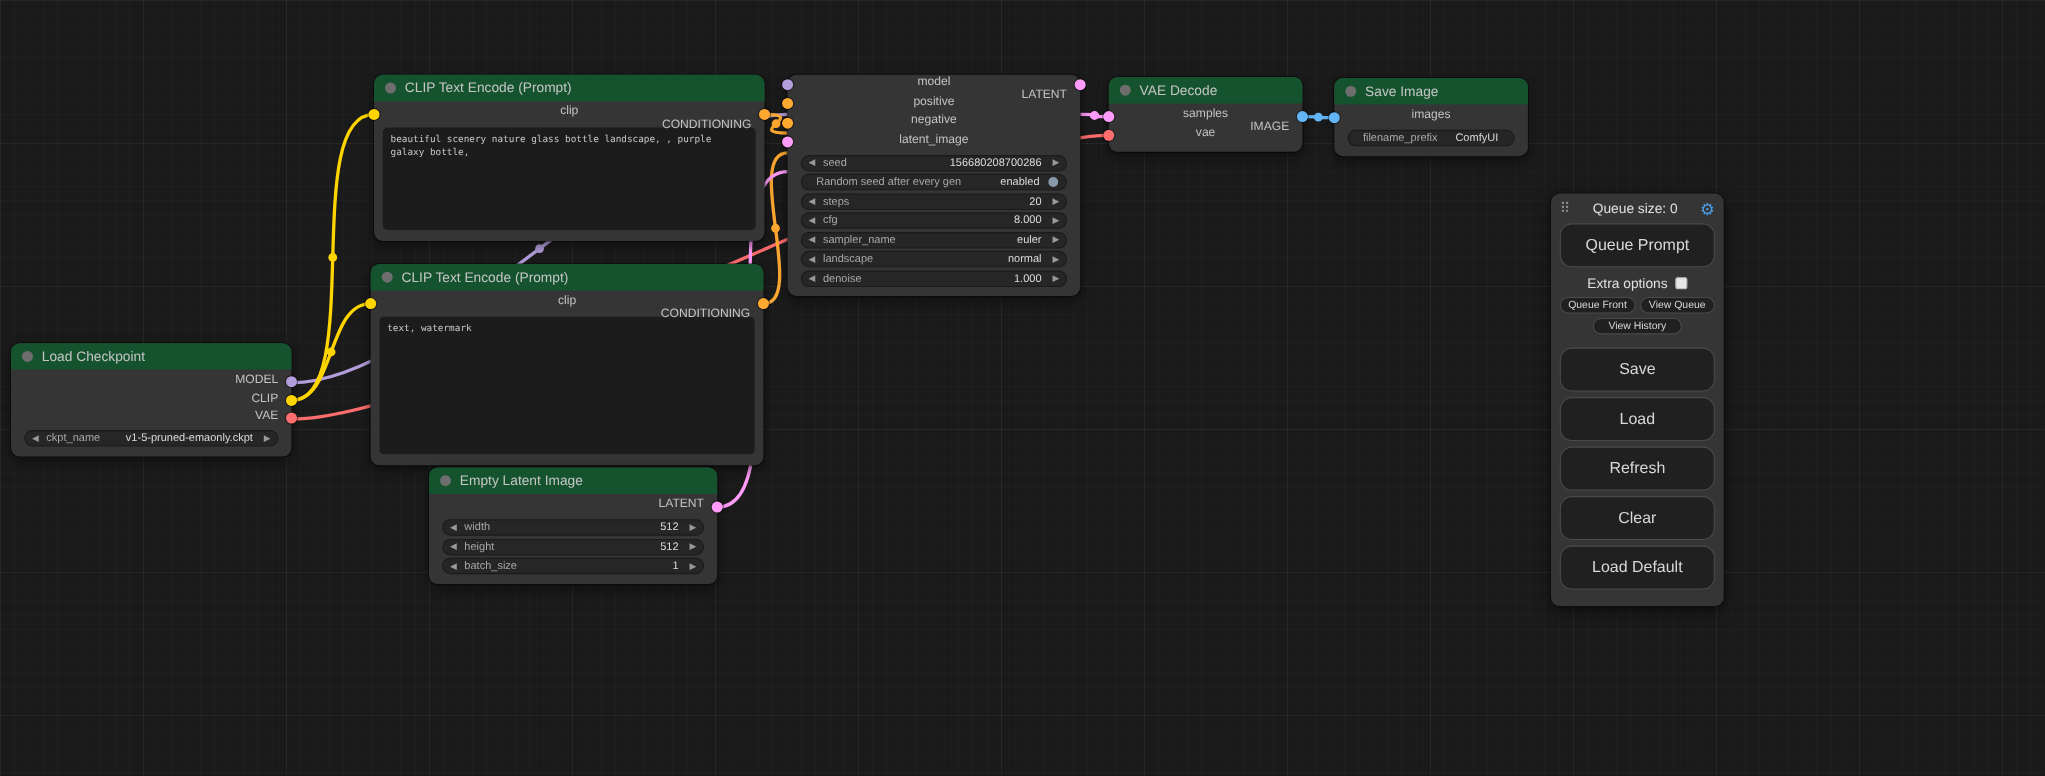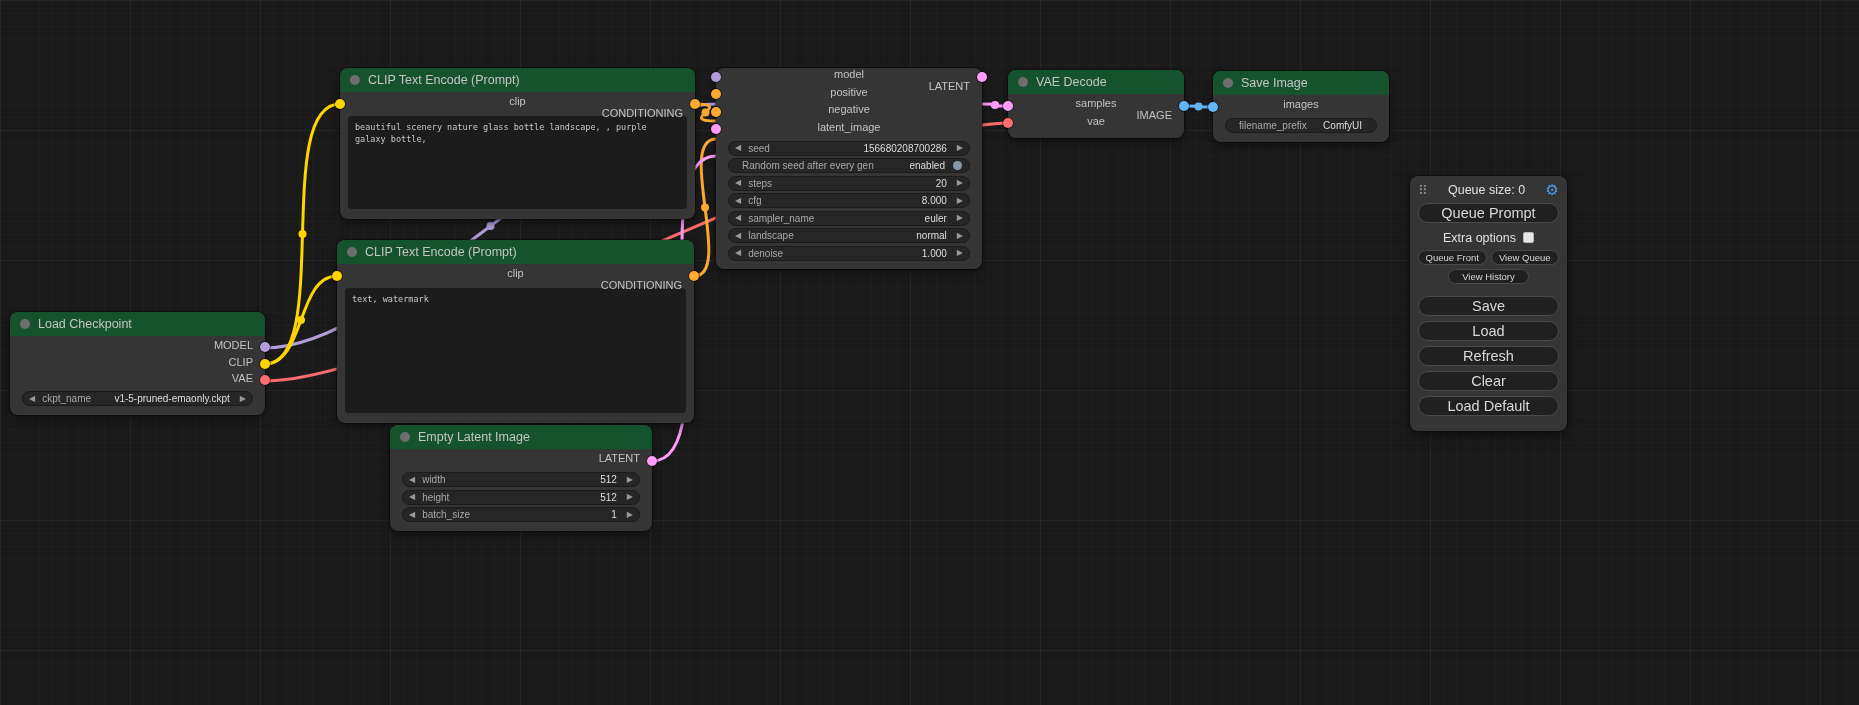--- a/index.html
+++ b/index.html
@@ -44,21 +44,21 @@
     overflow:hidden;white-space:pre-wrap;word-break:break-word;box-sizing:border-box;}
   
   .menu-panel{position:absolute;left:1410px;top:176px;width:157px;background:#353535;border-radius:8px;
     box-shadow:0 4px 14px rgba(0,0,0,.55), 0 0 0 1px rgba(0,0,0,.3);
     padding:4px 8px 10px;box-sizing:border-box;color:#ddd;}
   .menu-header{display:flex;align-items:center;justify-content:space-between;height:20px;margin-bottom:3px;}
   .drag-handle{color:#8a8a8a;font-size:13px;font-family:"DejaVu Sans",sans-serif;cursor:grab;}
   .queue-size{font-size:12.5px;color:#e0e0e0;}
   .gear{color:#4c9ee8;font-size:15px;font-family:"DejaVu Sans",sans-serif;cursor:pointer;}
   .btn{display:block;width:100%;background:#202020;border:1px solid #4a4a4a;border-radius:11px;
-    color:#d8d8d8;font-size:14.5px;font-family:inherit;padding:1px 0;margin:0 0 5px;cursor:pointer;text-align:center;}
+    color:#d8d8d8;font-size:14.5px;font-family:inherit;padding:11px 0;margin:0 0 5px;cursor:pointer;text-align:center;}
   .btn.queue{margin-bottom:6px;}
   .extra-row{display:flex;align-items:center;justify-content:center;gap:7px;font-size:12.5px;height:17px;margin-bottom:4px;color:#e0e0e0;}
   .checkbox{width:11px;height:11px;background:#e6e6e6;border-radius:2px;border:1px solid #bbb;box-sizing:border-box;cursor:pointer;}
   .small-row{display:flex;gap:4px;margin-bottom:4px;}
   .small-row.center{justify-content:center;margin-bottom:12px;}
   .btn.small{font-size:9.5px;border-radius:8px;padding:1px 2px;margin:0;flex:1;}
   .small-row.center .btn.small{flex:0 0 58%;}
 </style>
 </head>
 <body>

